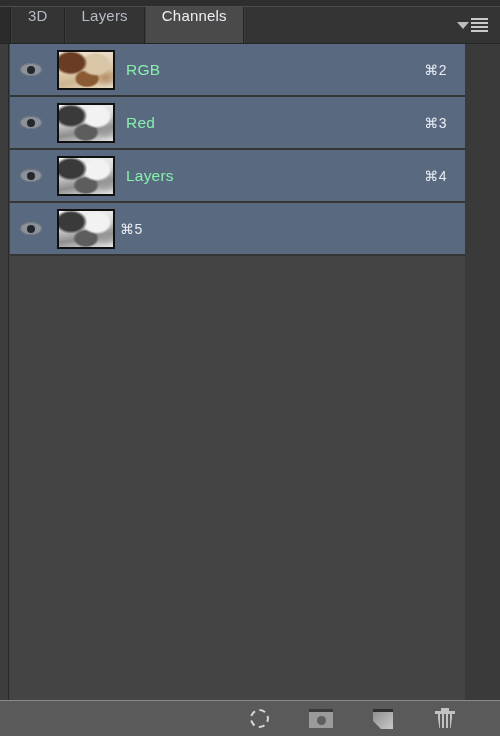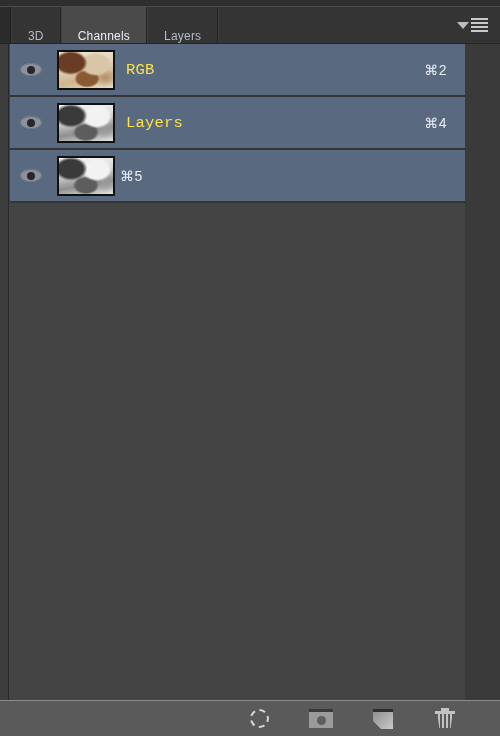--- a/index.html
+++ b/index.html
@@ -46,24 +46,24 @@
   }
   .tab-strip-left {
     width: 10px;
     background: #2b2b2b;
     border-right: 1px solid #1f1f1f;
     flex: 0 0 auto;
   }
   .tab {
     position: relative;
     display: flex;
-    align-items: flex-end;
+    align-items: flex-start;
     justify-content: center;
     padding: 0 16px;
-    font-size: 12px;
+    font-size: 15px;
     color: #b6bcc6;
     background: #343434;
     border-right: 1px solid #242424;
     border-left: 1px solid #3d3d3d;
     box-sizing: border-box;
     cursor: pointer;
     letter-spacing: .2px;
     flex: 0 0 auto;
   }
   .tab.active {
@@ -197,24 +197,23 @@
       radial-gradient(ellipse 48% 52% at 22% 30%, #3a3a3a 0%, #3a3a3a 48%, rgba(58,58,58,0) 64%),
       radial-gradient(ellipse 40% 46% at 70% 32%, #f2f2f2 0%, #f2f2f2 55%, rgba(242,242,242,0) 72%),
       radial-gradient(ellipse 34% 36% at 50% 76%, #5d5d5d 0%, #5d5d5d 55%, rgba(93,93,93,0) 72%),
       radial-gradient(ellipse 28% 32% at 86% 70%, #9a9a9a 0%, rgba(154,154,154,0) 74%),
       linear-gradient(170deg, #fafafa 0%, #dcdcdc 36%, #8e8e8e 70%, #e6e6e6 100%);
   }
 
   .name-cell {
     flex: 1 1 auto;
     font-size: 15.5px;
-    color: #fde047;
+    color: #86efac;
     letter-spacing: .2px;
     padding-left: 6px;
-    font-family: Liberation Mono, monospace;
   }
   .shortcut-cell {
     flex: 0 0 auto;
     padding-right: 18px;
     font-size: 14px;
     color: #e9edf3;
     letter-spacing: .5px;
     white-space: nowrap;
   }
 
@@ -310,26 +309,26 @@
 
   <div class="top-strip"></div>
 
   <div class="tabbar">
     <div class="tab-strip-left"></div>
 
     <div class="tab">
       <span>3D</span>
     </div>
 
+    <div class="tab">
+      <span>Layers</span>
+    </div>
+
     <div class="tab active">
       <span>Channels</span>
-    </div>
-
-    <div class="tab">
-      <span>Layers</span>
     </div>
 
     <div class="tab-filler">
       <div class="menu-btn">
         <span class="menu-tri"></span>
         <span class="menu-lines">
           <i></i>
             <i></i>
             <i></i>
             <i></i>
@@ -348,20 +347,30 @@
         <div class="eye-cell">
           <span class="eye"></span>
         </div>
         <div class="thumb-cell">
           <div class="thumb thumb-color"></div>
         </div>
         <div class="name-cell">RGB</div>
         <div class="shortcut-cell">⌘2</div>
       </div>
 
+      <div class="row">
+        <div class="eye-cell">
+          <span class="eye"></span>
+        </div>
+        <div class="thumb-cell">
+          <div class="thumb thumb-gray"></div>
+        </div>
+        <div class="name-cell">Red</div>
+        <div class="shortcut-cell">⌘3</div>
+      </div>
 
       <div class="row">
         <div class="eye-cell">
           <span class="eye"></span>
         </div>
         <div class="thumb-cell">
           <div class="thumb thumb-gray"></div>
         </div>
         <div class="name-cell">Layers</div>
         <div class="shortcut-cell">⌘4</div>

